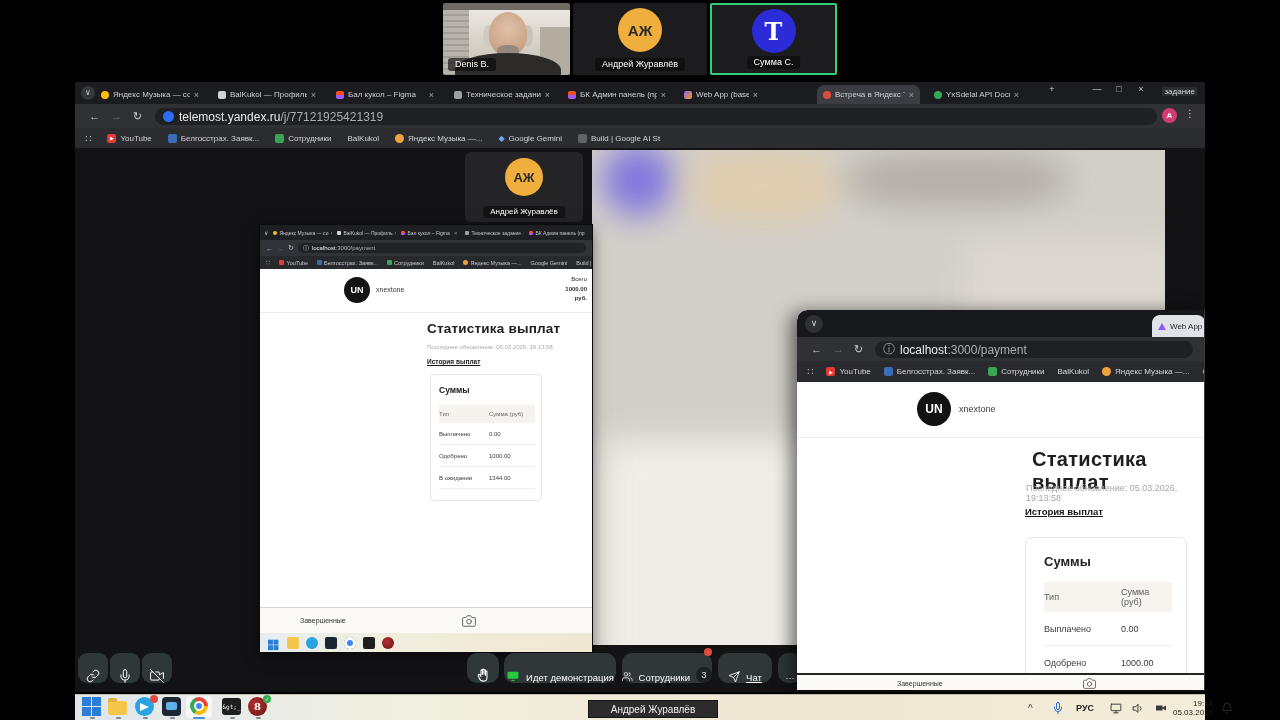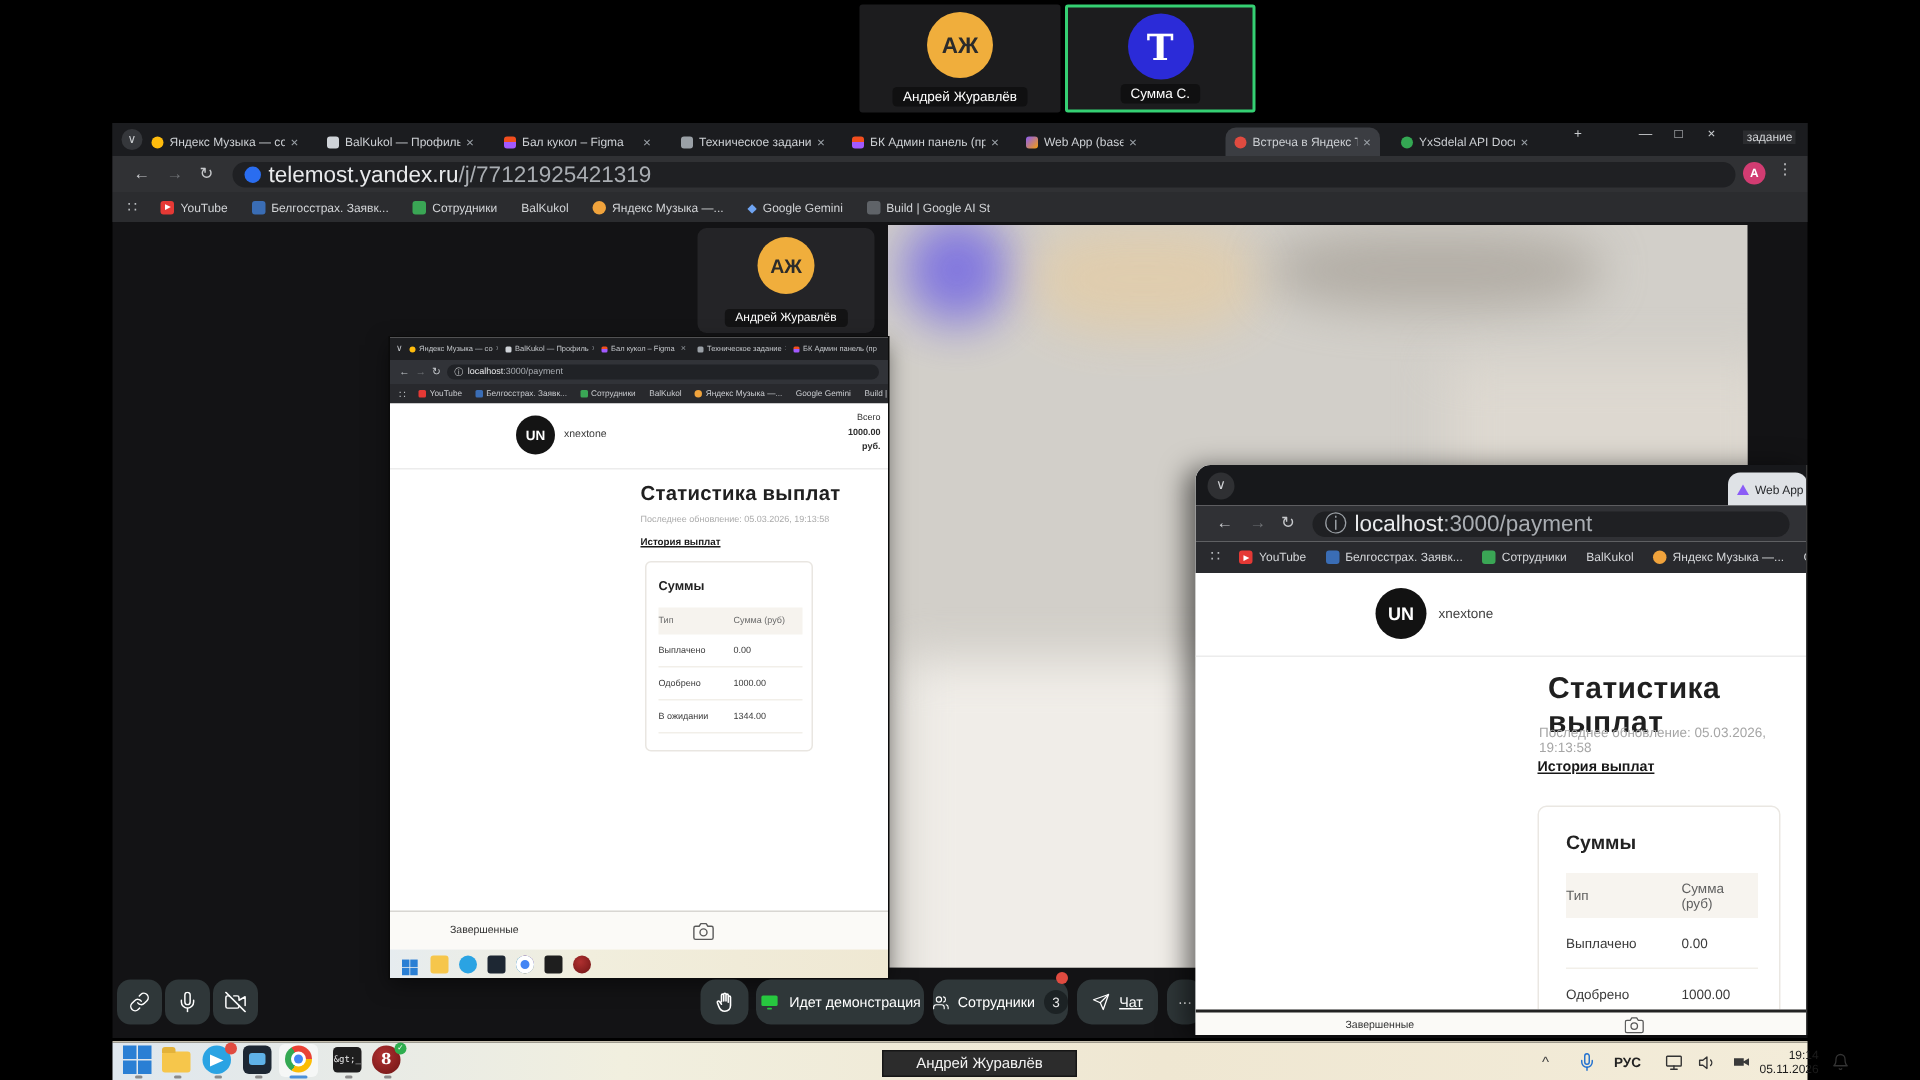--- a/index.html
+++ b/index.html
@@ -43,21 +43,21 @@
   .tab .tx{color:#9aa0a6;font-size:9px;flex:none;}
   .fav{width:8px;height:8px;border-radius:2px;flex:none;}
   .fav-round{border-radius:50%;}
   .winctl{position:absolute;top:2px;color:#c9cccf;font-size:9px;width:18px;text-align:center;}
   #tabsearch{position:absolute;left:6px;top:4px;width:14px;height:14px;border-radius:50%;background:#35373b;
     color:#c9cccf;font-size:8px;text-align:center;line-height:14px;}
   #urlrow{position:absolute;left:0;top:22px;width:100%;height:24px;background:#303134;}
   .navic{position:absolute;top:4px;color:#c6c8cb;font-size:11px;line-height:16px;}
   .navic.dim{color:#6e7175;}
   .urlpill{position:absolute;background:#1f2023;border-radius:9px;display:flex;align-items:center;gap:5px;
-    color:#d8dadd;font-size:15px;padding:0 8px;overflow:hidden;white-space:nowrap;}
+    color:#d8dadd;font-size:12px;padding:0 8px;overflow:hidden;white-space:nowrap;}
   #urlrow .urlpill{left:80px;top:4px;width:1002px;height:17px;}
   .sitedot{width:11px;height:11px;border-radius:50%;background:#2a6df0;flex:none;display:flex;align-items:center;justify-content:center;color:#fff;font-size:7px;}
   .u-host{color:#e9eaec;}
   .u-rest{color:#a9adb2;}
   #profileA{position:absolute;left:1087px;top:4px;width:15px;height:15px;border-radius:50%;background:var(--profile-pink);
     color:#fff;font-size:8px;font-weight:bold;text-align:center;line-height:15px;}
   #kebab{position:absolute;left:1110px;top:4px;color:#c6c8cb;font-size:10px;}
   #bookrow{position:absolute;left:0;top:46px;width:100%;height:20px;background:#2b2c2f;display:flex;align-items:center;
     gap:16px;padding:0 10px;color:#d2d4d7;font-size:8px;white-space:nowrap;overflow:hidden;}
   .bm{display:flex;align-items:center;gap:4px;}
@@ -104,21 +104,21 @@
   .mrow{display:flex;height:22px;align-items:center;border-bottom:1px solid #f2efe9;}
   .mrow span:first-child{width:50px;flex:none;}
   .mrow.mhead{height:18px;background:#f6f3ee;color:#6a6a6a;border-bottom:none;}
   #m-footer{position:absolute;left:0;top:382px;width:332px;height:26px;background:#fbfaf7;border-top:1px solid #d8d6d2;}
   #m-footer .sec{position:absolute;left:40px;top:9px;font-size:7px;color:#333;}
   #m-minibar{position:absolute;left:0;top:408px;width:332px;height:19px;
     background:linear-gradient(90deg,#e6ecef 0%,#f1eedd 40%,#efe8d3 100%);display:flex;align-items:center;gap:7px;padding:0 8px;}
   .mic12{width:12px;height:12px;border-radius:2px;flex:none;}
 
   
-  .pill{position:absolute;background:var(--toolbar-pill);border-radius:10px;display:flex;align-items:center;
+  .pill{position:absolute;background:var(--toolbar-pill);border-radius:10px;display:flex;align-items:flex-end;
     justify-content:center;gap:6px;color:#fff;}
   .pill-sq{width:30px;height:30px;top:653px;border-radius:9px;}
   .pill-c{height:30px;top:653px;font-size:9.5px;}
   .count-chip{background:#1c2224;border-radius:8px;min-width:16px;height:16px;display:flex;align-items:center;
     justify-content:center;font-size:9px;color:#e7e7e7;padding:0 3px;}
   #p-reddot{left:704px;top:648px;width:8px;height:8px;border-radius:50%;background:var(--badge-red);}
 
   
   #right-window{left:797px;top:310px;width:408px;height:380px;background:#fff;border-radius:10px 0 0 0;
     box-shadow:-6px 2px 18px rgba(0,0,0,.55);border-right:1px solid #3a3a3a;overflow:hidden;}
@@ -539,20 +539,33 @@
     </div>
     <div id="r-footer">
       <span class="sec">Завершенные</span>
       <svg class="icg6" style="position:absolute;left:286px;top:2px;" width="13" height="13" viewBox="0 0 24 24">
           <path d="M23 19a2 2 0 0 1-2 2H3a2 2 0 0 1-2-2V8a2 2 0 0 1 2-2h4l2-3h6l2 3h4a2 2 0 0 1 2 2z"></path>
           <circle cx="12" cy="13" r="4"></circle>
         </svg>
     </div>
   </div>
 
+  <div class="tile" id="tile-denis">
+    <div class="photo">
+      <div class="ph-beam"></div>
+        <div class="ph-window"></div>
+        <div class="ph-shelf"></div>
+      <div class="ph-hair-l"></div>
+        <div class="ph-hair-r"></div>
+        <div class="ph-head"></div>
+      <div class="ph-beard"></div>
+        <div class="ph-torso"></div>
+    </div>
+    <div class="tile-label lbl-left">Denis B.</div>
+  </div>
   <div class="tile" id="tile-andrey">
     <div class="av-circle av-orange" style="top:5px;width:44px;height:44px;font-size:15px;">АЖ</div>
     <div class="tile-label lbl-center">Андрей Журавлёв</div>
   </div>
   <div class="tile" id="tile-yuri">
     <div class="av-circle av-blue" style="top:4px;width:44px;height:44px;font-size:24px;">Т</div>
     <div class="tile-label lbl-center">Сумма С.</div>
   </div>
 
   <div class="abs" id="taskbar">
@@ -620,21 +633,21 @@
         </svg>
     </div>
     <div class="tray" style="left:1079px;">
       <svg width="14" height="12" viewBox="0 0 24 24">
           <path d="M2 7h13v10H2z M15 11l7-4v10l-7-4z" fill="#3a3a3a"></path>
         </svg>
     </div>
     <div class="tray" style="left:1098px;justify-content:flex-end;">
       <div id="clockblk">
           <div>19:14</div>
-          <div>05.11.2026</div>
+          <div>05.03.2026</div>
         </div>
     </div>
     <div class="tray" style="left:1146px;">
       <svg class="icd" width="12" height="12" viewBox="0 0 24 24">
           <path d="M18 8A6 6 0 0 0 6 8c0 7-3 9-3 9h18s-3-2-3-9"></path>
           <path d="M13.7 21a2 2 0 0 1-3.4 0"></path>
         </svg>
     </div>
   </div>
 

